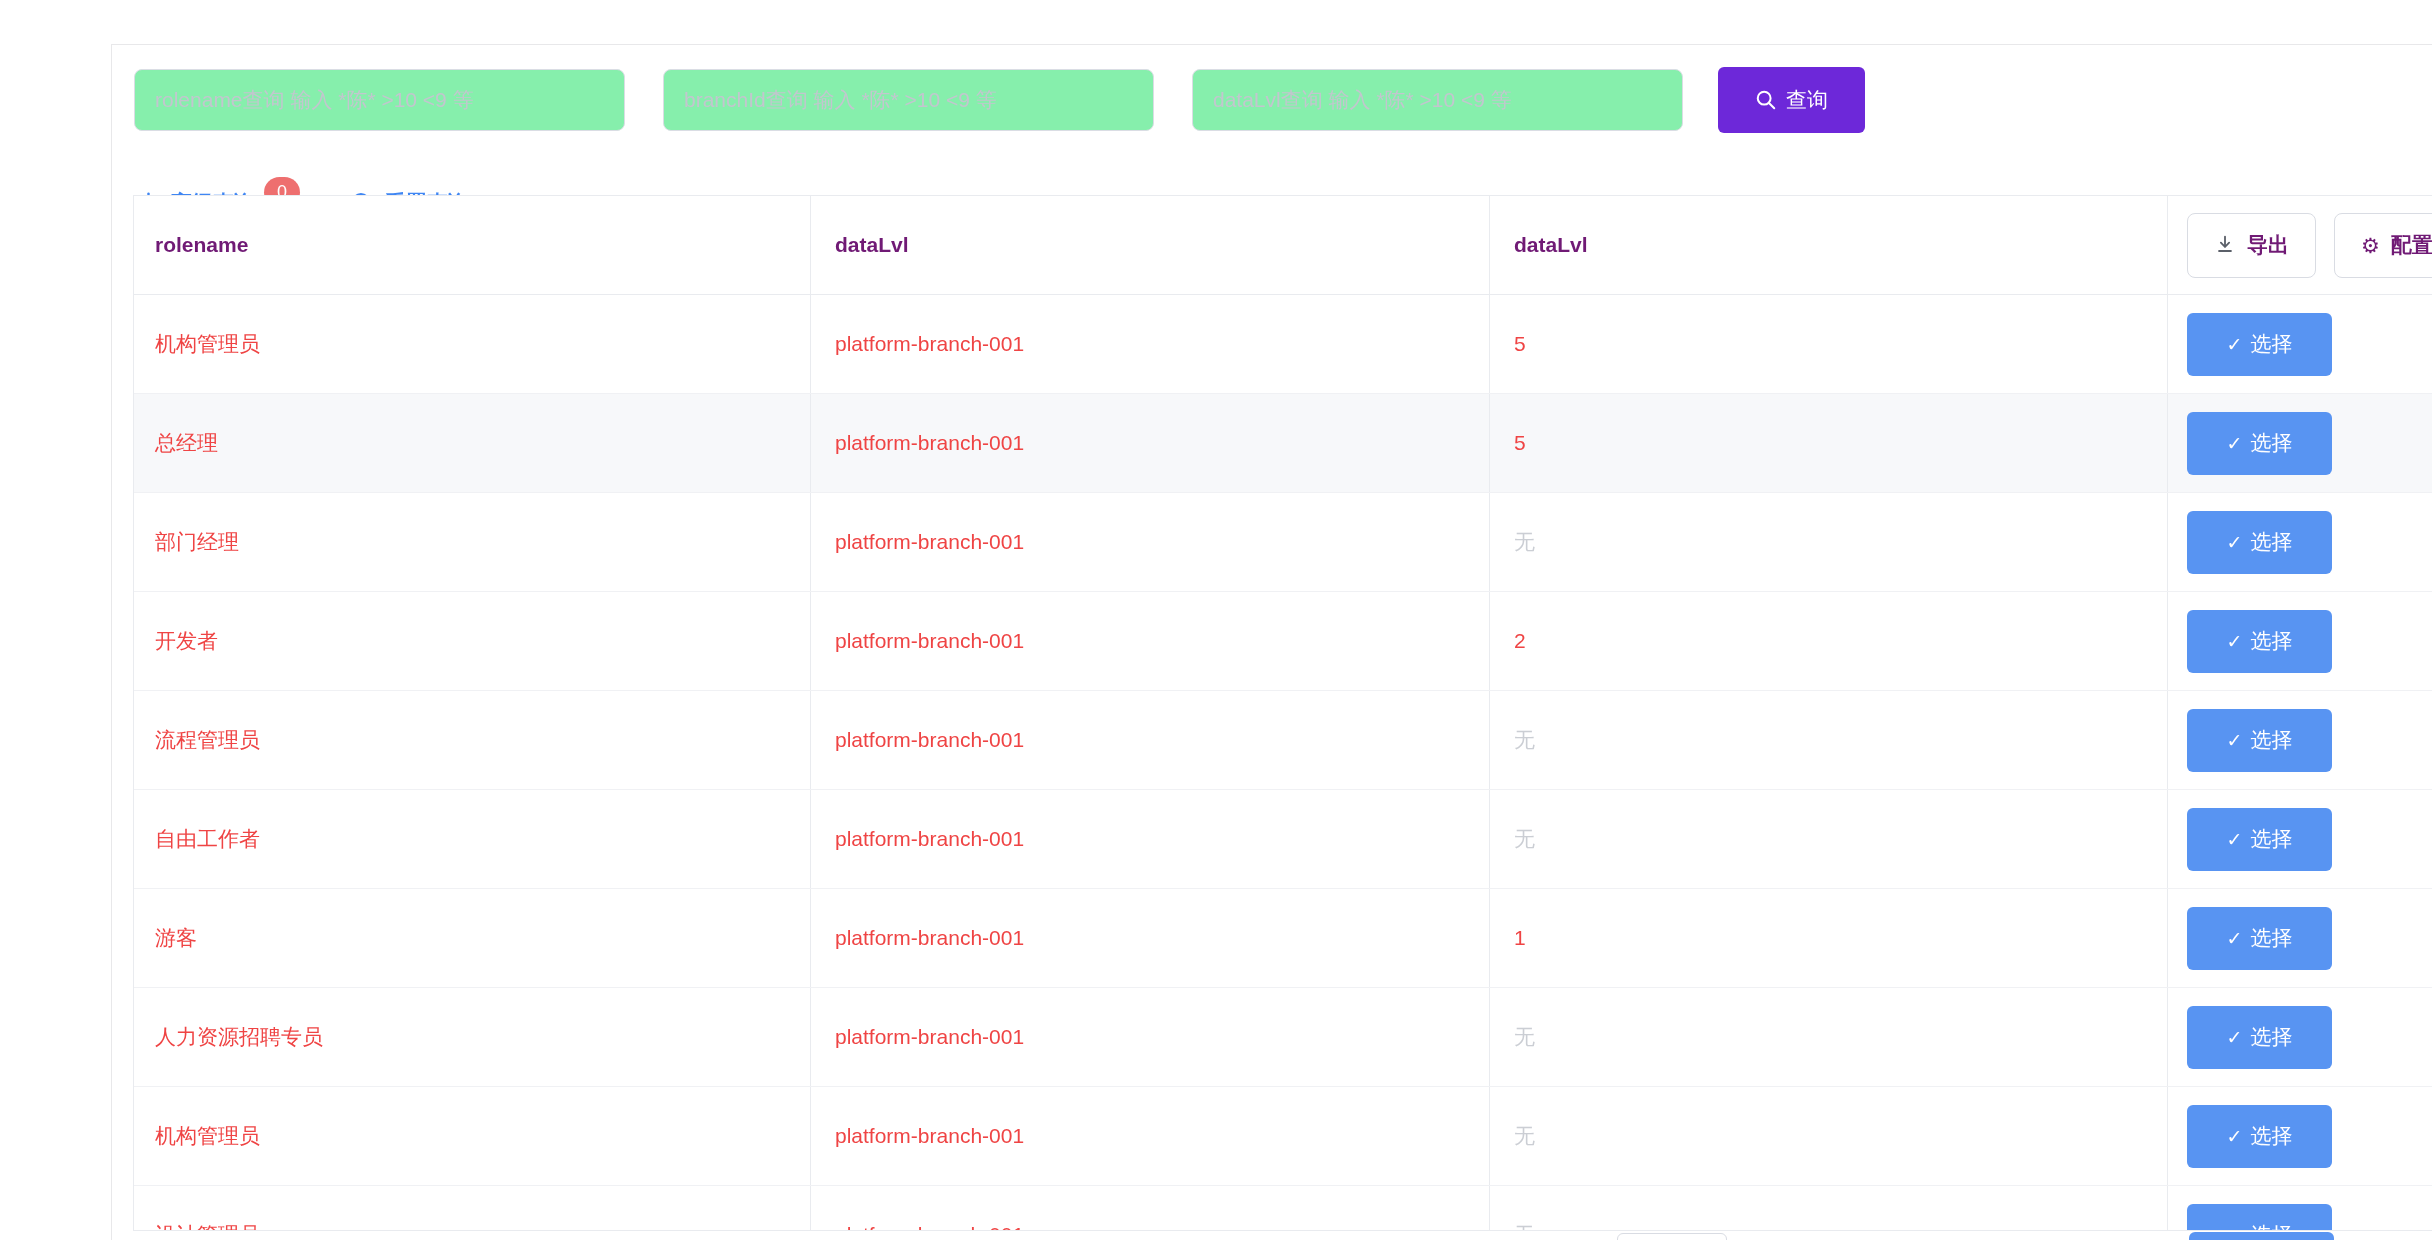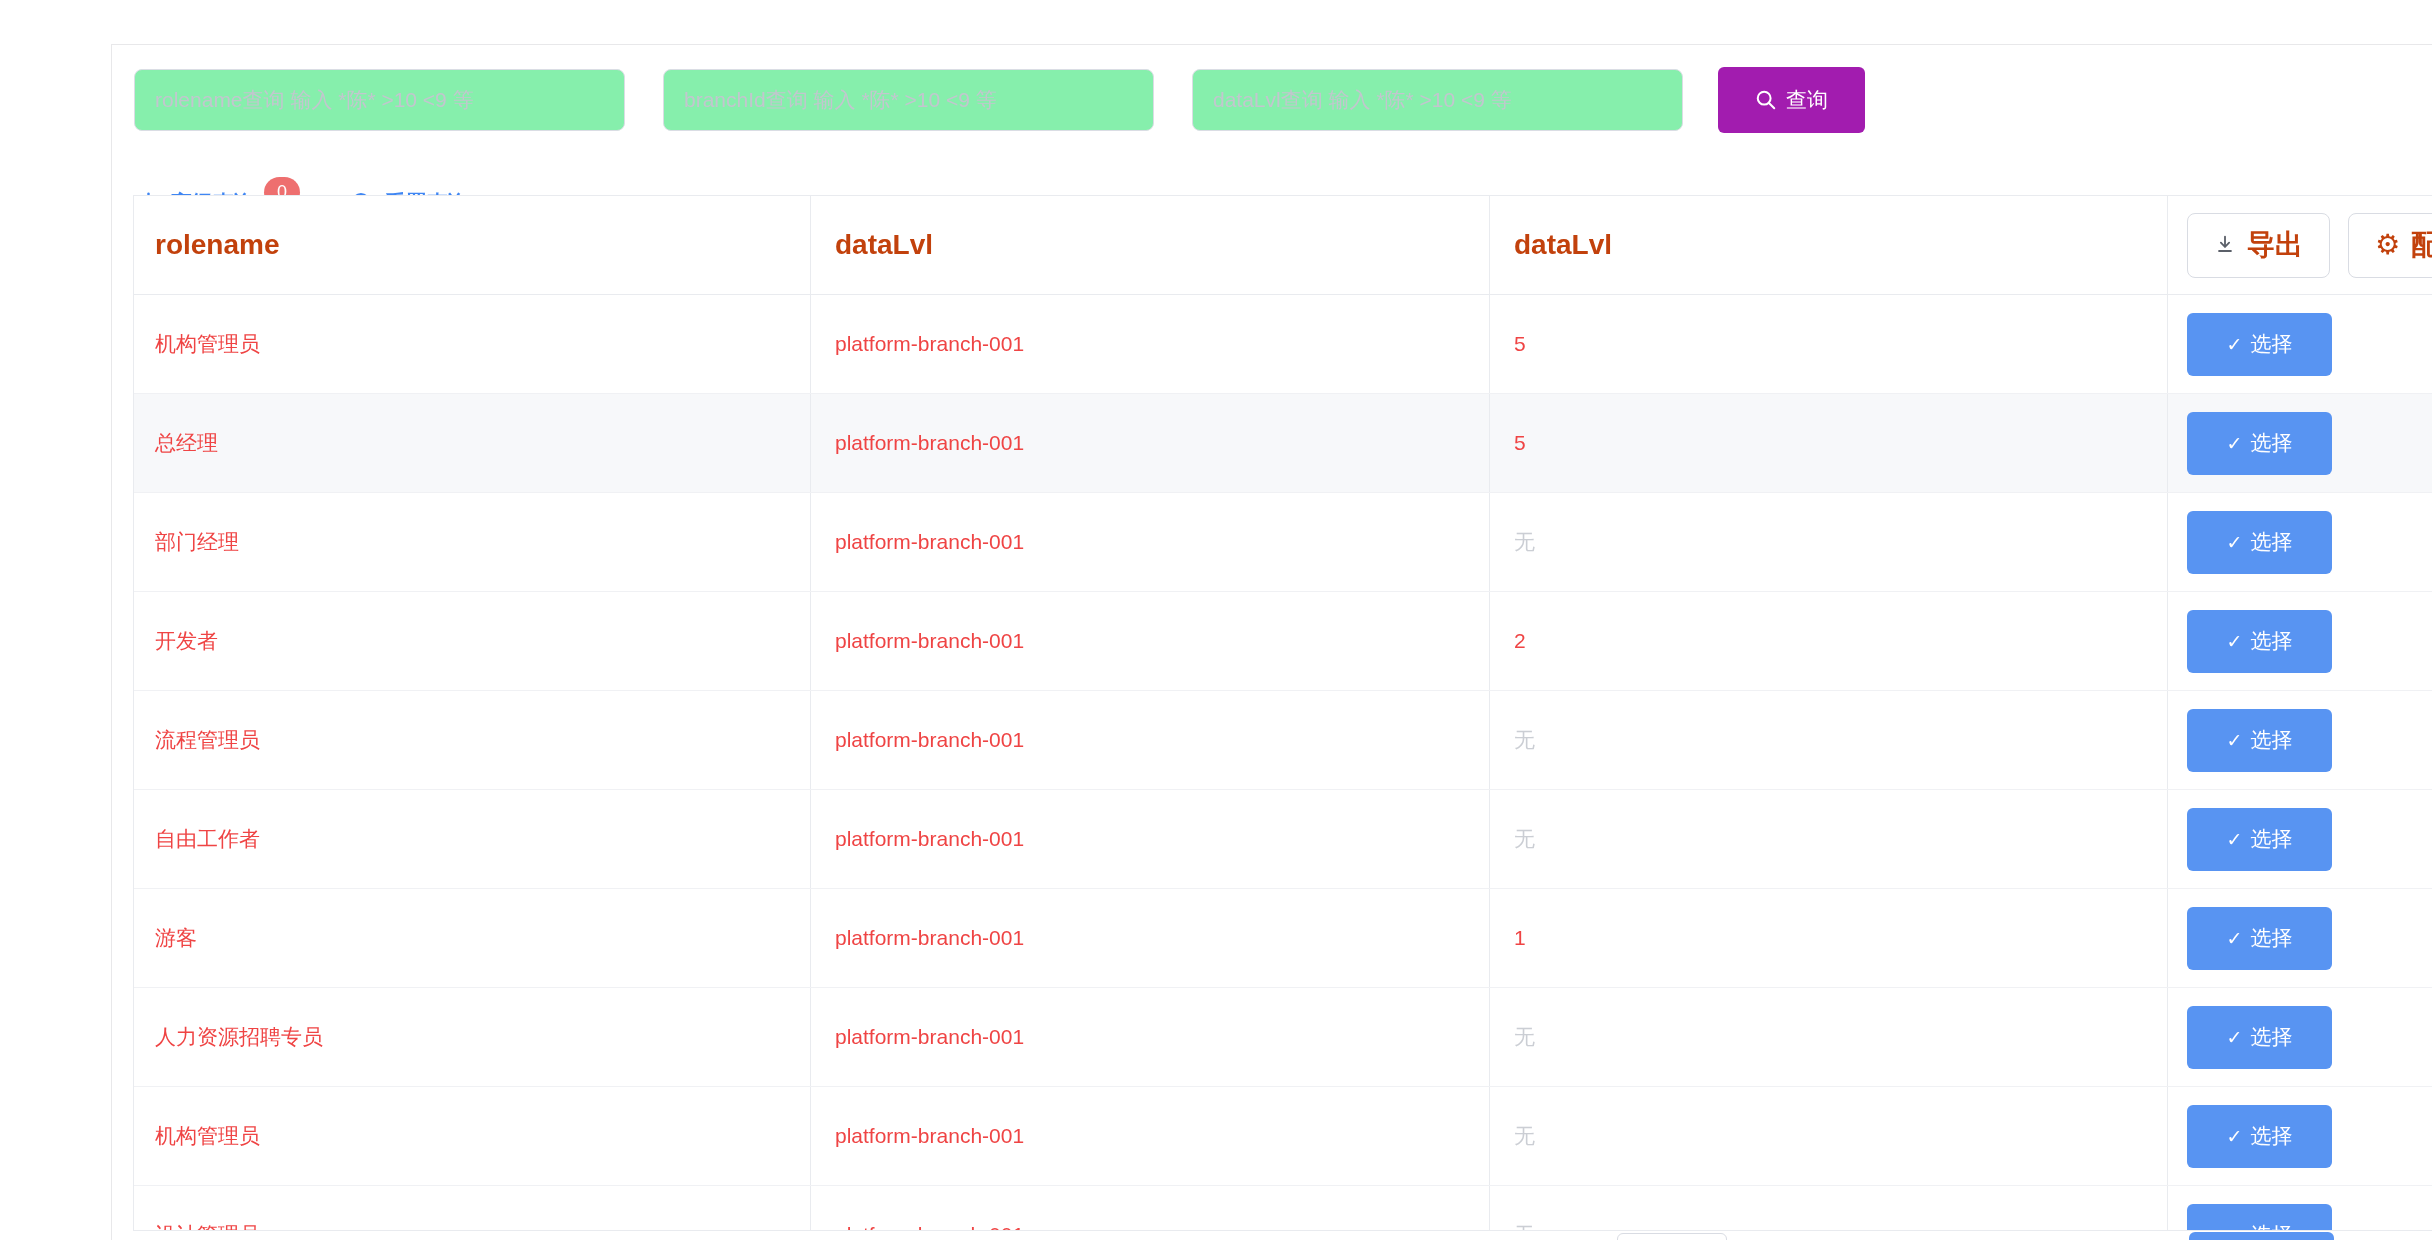--- a/index.html
+++ b/index.html
@@ -9,42 +9,42 @@
   .panel{position:absolute;left:111px;top:44px;width:2500px;height:1400px;
          border-top:1px solid #e8e8ea;border-left:1px solid #e8e8ea;background:#fff;}
 
   
   .search-row{position:absolute;left:22px;top:22px;display:flex;align-items:center;}
   .q-input{width:449px;height:60px;border:1px solid #dadde4;border-radius:8px;
            padding:0 20px;font-size:21px;color:#5c6270;outline:none;margin-right:38px;
            font-family:inherit;background:#86efac;}
   .q-input::placeholder{color:#c2c6ce;}
   .btn-query{width:147px;height:66px;margin-left:-3px;border:none;border-radius:6px;
-             background:#a21caf;color:#fff;font-size:21px;display:flex;align-items:center;
+             background:#6d28d9;color:#fff;font-size:21px;display:flex;align-items:center;
              justify-content:center;gap:9px;cursor:pointer;font-family:Liberation Sans, sans-serif;}
   .adv-row{position:absolute;left:24px;top:138px;display:flex;align-items:center;height:40px;}
   .link{color:#3f86f3;font-size:21px;font-weight:600;display:flex;align-items:center;gap:10px;cursor:pointer;}
   .badge{min-width:36px;height:31px;border-radius:16px;background:#ee6f6f;color:#fff;
          font-size:18px;display:flex;align-items:center;justify-content:center;
          margin-left:9px;transform:translateY(-11px);padding:0 4px;box-sizing:border-box;}
   .adv-gap{width:50px;}
 
   
   .table-wrap{position:absolute;left:133px;top:195px;width:2595px;height:1034px;
               border:1px solid #e9ebef;border-right:none;background:#fff;overflow:hidden;}
   .tr{display:grid;grid-template-columns:677px 679px 678px 560px;height:99px;box-sizing:border-box;}
   .thead .tr{border-bottom:1px solid #e9ebef;}
   .tbody .tr{border-bottom:1px solid #f0f1f4;}
   .tbody .tr.hl{background:#f7f8fa;}
   .td,.th{display:flex;align-items:center;box-sizing:border-box;overflow:hidden;}
   .c1{padding-left:21px;border-right:1px solid #e9ebef;}
   .c2{padding-left:24px;border-right:1px solid #e9ebef;}
   .c3{padding-left:24px;border-right:1px solid #e9ebef;}
   .c4{padding-left:19px;}
-  .th span{font-size:28px;font-weight:700;color:#c2410c;}
+  .th span{font-size:21px;font-weight:700;color:#701a75;}
   .cellText{font-size:21px;color:#ef4444;}
   .muted{color:#cbced4;}
 
   .btn-ghost{height:65px;border:1px solid #d9dce3;background:#fff;border-radius:8px;
              display:flex;align-items:center;justify-content:center;gap:11px;
              font-size:21px;color:#5b6069;cursor:pointer;font-family:inherit;padding:0 26px;box-sizing:border-box;}
   .btn-ghost + .btn-ghost{margin-left:18px;}
   .gear{font-size:23px;line-height:1;color:#5b6069;}
   .btn-select{width:145px;height:63px;border:none;border-radius:6px;background:#5894f2;
               color:#fff;font-size:21px;display:flex;align-items:center;justify-content:center;

